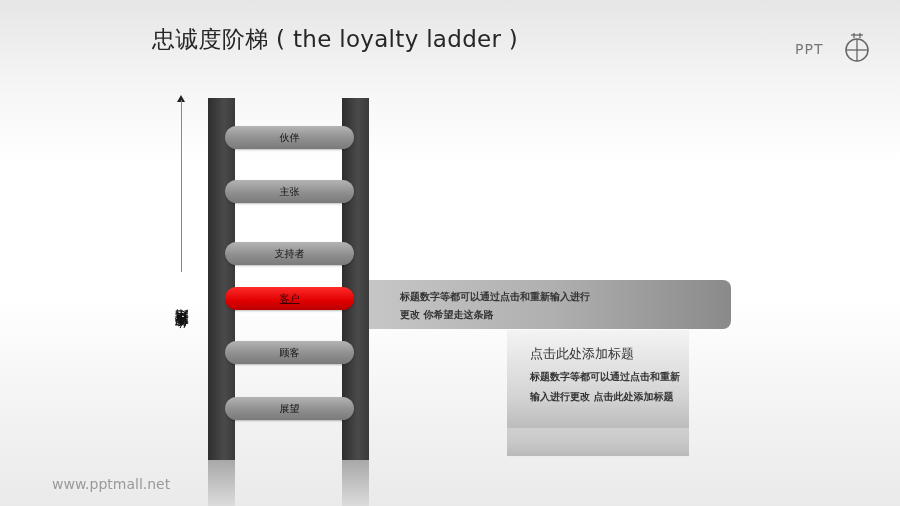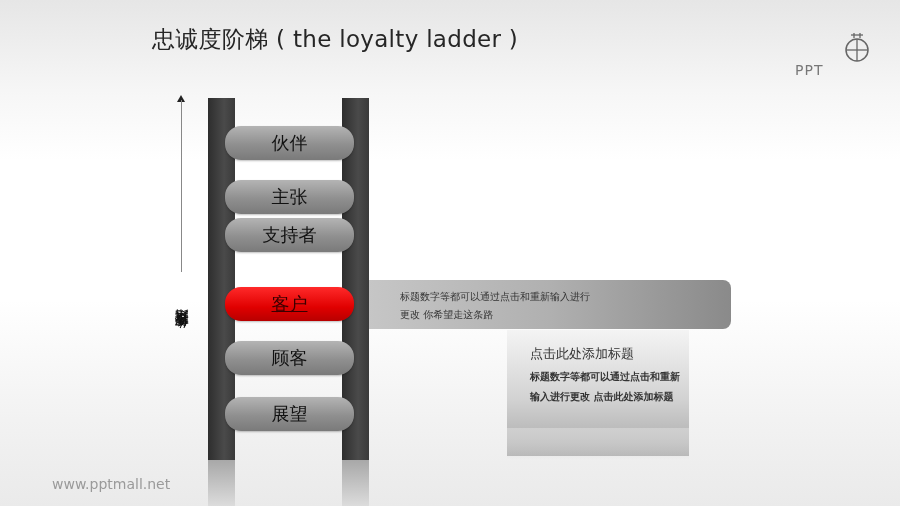--- a/index.html
+++ b/index.html
@@ -10,21 +10,20 @@
   }
   .title {
     position:absolute; left:152px; top:24px;
     font-size:23px; font-weight:normal; color:#262626; letter-spacing:0.3px;
     white-space:nowrap;
   }
   .logo { position:absolute; left:795px; top:33px; width:80px; height:30px; }
   .logo-text {
     position:absolute; left:0; top:8px; font-size:14px; color:#777; letter-spacing:1px;
     font-family:"DejaVu Sans", sans-serif;
-    margin-top:21px;
   }
   .logo svg { position:absolute; left:48px; top:0; }
   .arrow-line {
     position:absolute; left:181px; top:100px; width:1px; height:172px; background:#888;
   }
   .arrow-head {
     position:absolute; left:177px; top:95px; width:0; height:0;
     border-left:4px solid transparent; border-right:4px solid transparent; border-bottom:7px solid #222;
   }
   .vertical-text {
@@ -38,38 +37,38 @@
   }
   .rail.left { left:208px; }
   .rail.right { left:342px; }
   .rail-reflect {
     position:absolute; top:460px; width:27px; height:46px;
     background: linear-gradient(to bottom, #a8a8a8, #dcdcdc);
   }
   .rail-reflect.left { left:208px; }
   .rail-reflect.right { left:342px; }
   .rung {
-    position:absolute; left:225px; width:129px; height:34px; border-radius:16px;
+    position:absolute; left:225px; width:129px; height:23px; border-radius:16px;
     background: linear-gradient(to bottom, #b4b4b4 0%, #8f8f8f 55%, #7a7a7a 100%);
     box-shadow: 0 1px 2px rgba(0,0,0,0.25);
     display:flex; align-items:center; justify-content:center;
-    font-size:18px; color:#111;
+    font-size:10px; color:#111;
   }
   .rung.active {
     background: linear-gradient(to bottom, #ff2a2a 0%, #e00000 60%, #b80000 100%);
     color:#3a0000;
     text-decoration:underline;
   }
   .bar {
     position:absolute; left:369px; top:280px; width:362px; height:49px;
     border-radius:0 8px 8px 0;
     background: linear-gradient(to right, #c6c6c6 0%, #b0b0b0 50%, #8a8a8a 100%);
   }
   .bar-text {
-    position:absolute; left:31px; top:8px; font-size:10px; color:#333; line-height:18px;
+    position:absolute; left:31px; top:8px; font-size:10px; color:#333; line-height:18px;font-weight:bold;
   }
   .card {
     position:absolute; left:507px; top:330px; width:182px; height:126px;
     background: linear-gradient(to bottom, #f4f4f4 0%, #d2d2d2 55%, #a7a7a7 100%);
   }
   .card-reflect {
     position:absolute; left:507px; top:428px; width:182px; height:32px;
     background: linear-gradient(to bottom, #cfcfcf, rgba(240,240,240,0.2));
   }
   .card-title {
@@ -103,21 +102,21 @@
 <div class="arrow-line"></div>
 <div class="vertical-text">你希望走这条路！</div>
 
 <div class="rail left"></div>
 <div class="rail right"></div>
 <div class="rail-reflect left"></div>
 <div class="rail-reflect right"></div>
 
 <div class="rung" style="top:126px;">伙伴</div>
 <div class="rung" style="top:180px;">主张</div>
-<div class="rung" style="top:218px;">支持者</div>
+<div class="rung" style="top:242px;">支持者</div>
 <div class="rung active" style="top:287px;">客户</div>
 <div class="rung" style="top:341px;text-align:center;">顾客</div>
 <div class="rung" style="top:397px;">展望</div>
 
 <div class="bar">
   <div class="bar-text">
     <div>标题数字等都可以通过点击和重新输入进行</div>
     <div>更改 你希望走这条路</div>
   </div>
 </div>

